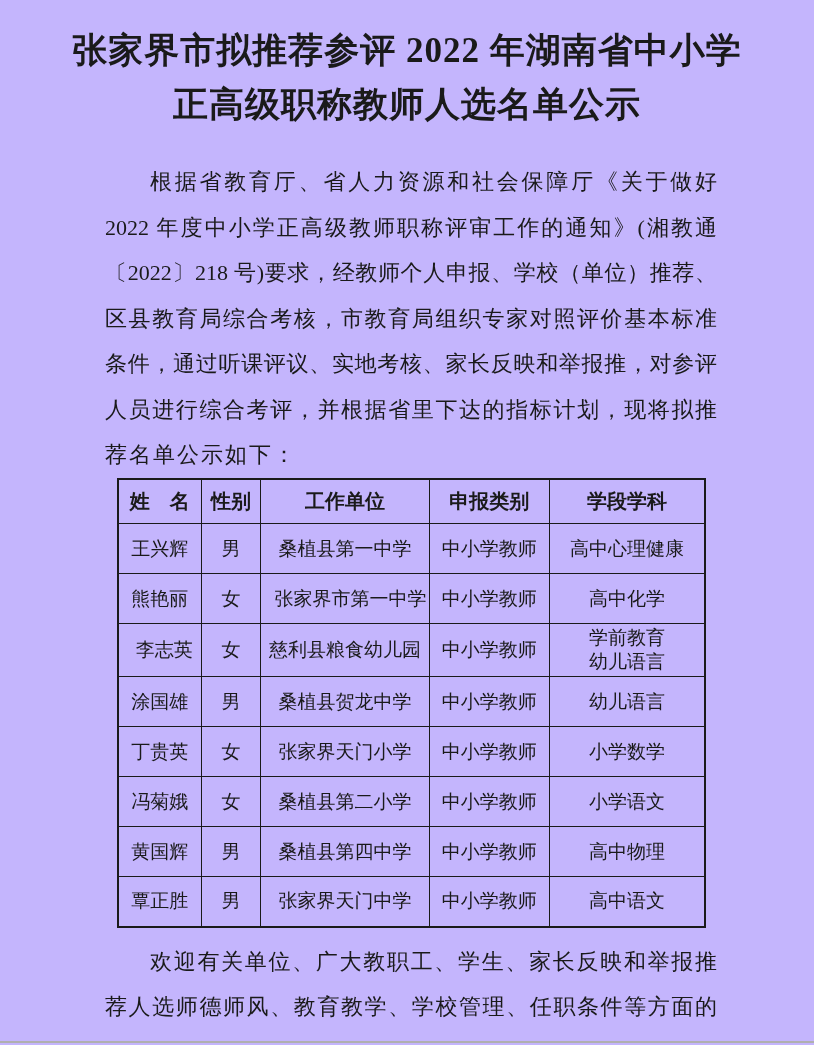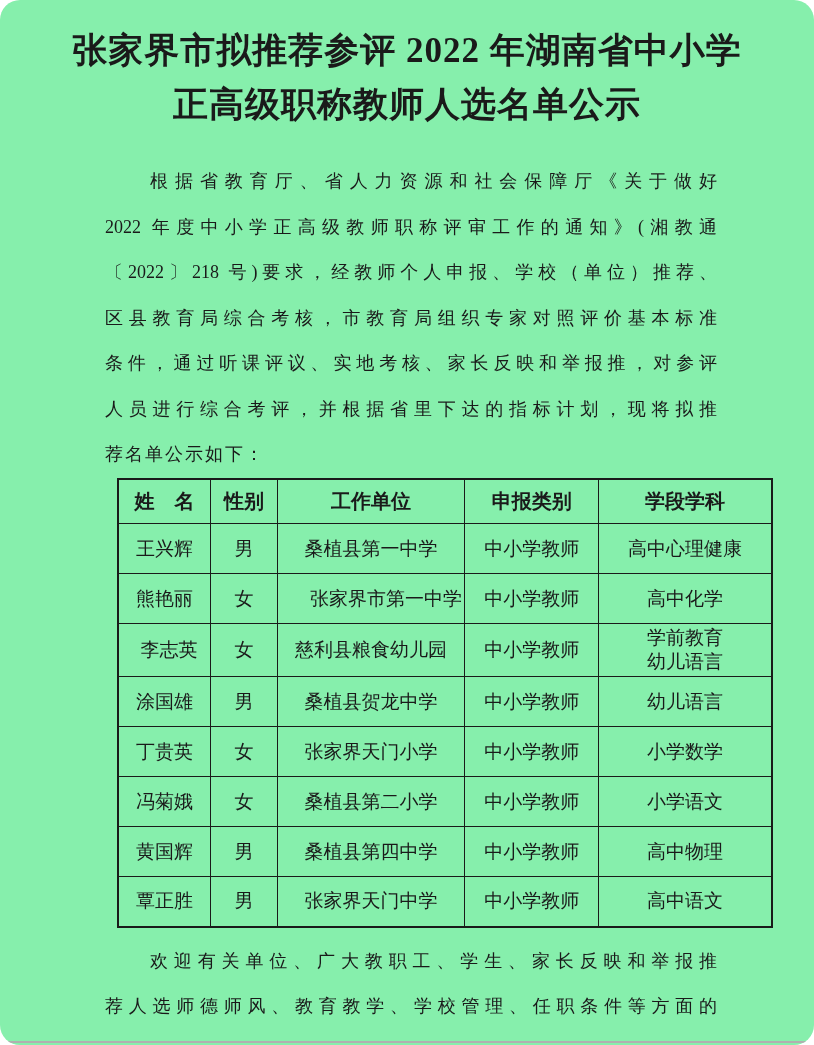--- a/index.html
+++ b/index.html
@@ -1,56 +1,55 @@
 <!DOCTYPE html>
 <html><head>
 <meta charset="utf-8">
 <style>
   * { margin: 0; padding: 0; box-sizing: border-box; }
   html, body { background: #ffffff; }
   .page {
     position: relative;
     width: 814px;
     height: 1045px;
-    background: #86efac;
+    background: #c4b5fd;
     color: #1a1a1a;
     overflow: hidden;
     font-family: "Liberation Serif", "DejaVu Serif", serif;
-    border-radius: 20px;
   }
   .doc-title {
     padding-top: 24px;
     text-align: center;
     font-family: "Liberation Serif", "DejaVu Serif", serif;
     font-weight: bold;
     font-size: 35px;
     line-height: 54px;
     letter-spacing: 1px;
   }
   .content {
     margin-left: 105px;
     width: 612px;
   }
   .para { display: block; }
   .intro { margin-top: 27px; }
   .closing { margin-top: 11px; }
   .tline {
-    font-size: 18px;
+    font-size: 22px;
     height: 45.5px;
     line-height: 45.5px;
     text-align: justify;
     text-align-last: justify;
     text-justify: inter-character;
     overflow: hidden;
   }
   .tline.indent { padding-left: 45px; }
   .tline.plain { text-align-last: left; letter-spacing: 2px; }
   table.roster {
     margin-left: 12px;
-    width: 656px;
+    width: 589px;
     border-collapse: collapse;
     table-layout: fixed;
   }
   table.roster th, table.roster td {
     border: 1px solid #1a1a1a;
     text-align: center;
     vertical-align: middle;
     padding: 2px 2px;
   }
   table.roster { border: 2px solid #1a1a1a; }

